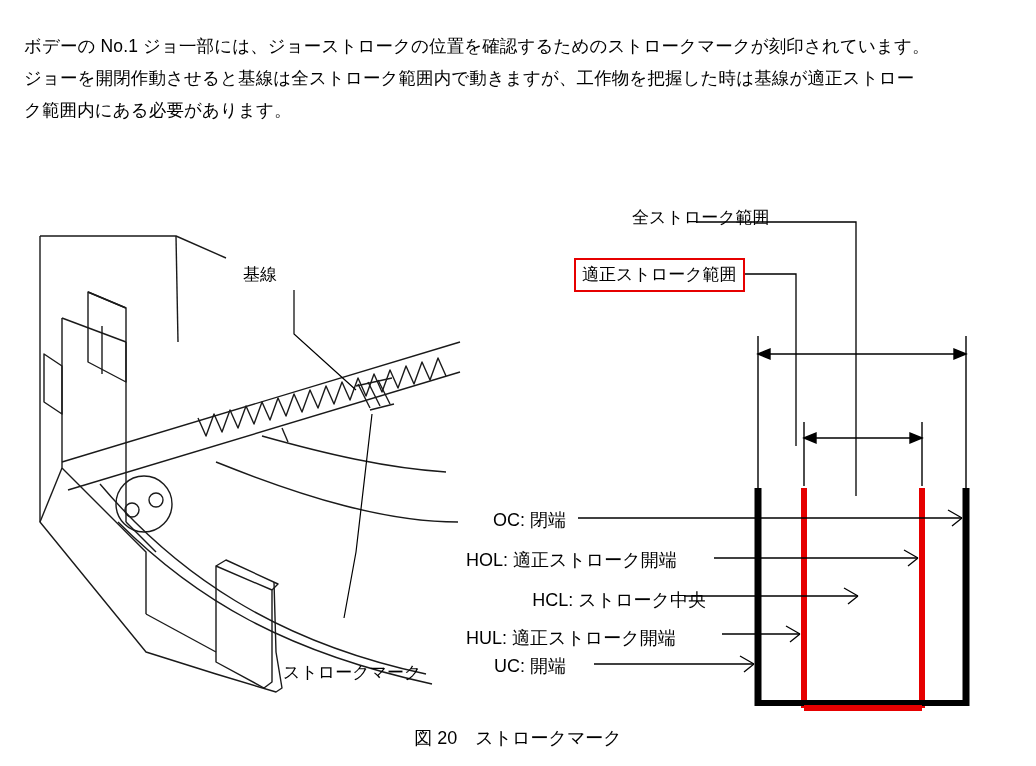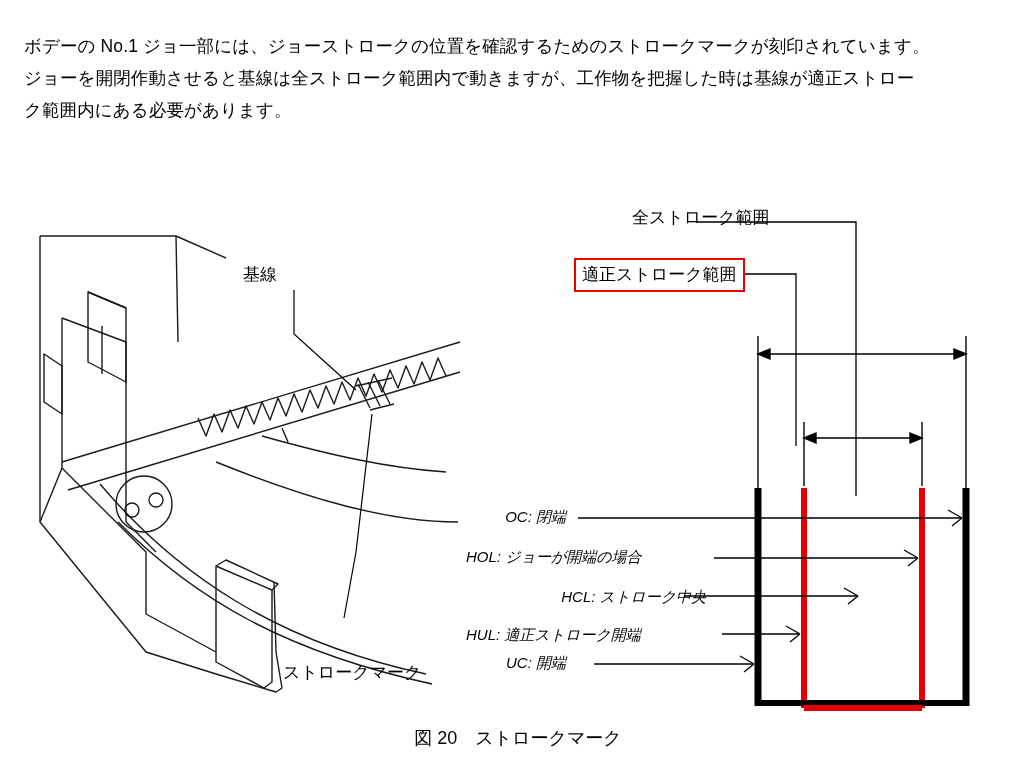--- a/index.html
+++ b/index.html
@@ -82,24 +82,23 @@
     top: 258px;
     font-size: 17px;
     border: 2px solid #e60000;
     padding: 3px 6px 4px 6px;
     white-space: nowrap;
     background: #ffffff;
   }
 
   .lv {
     position: absolute;
-    font-size: 15px;
+    font-size: 18px;
     white-space: nowrap;
     text-align: right;
-    font-style: italic;
   }
   .lv-oc   { left: 466px; top: 508px; width: 100px; }
   .lv-hol  { left: 466px; top: 548px; width: 240px; text-align: left; }
   .lv-hcl  { left: 466px; top: 588px; width: 240px; text-align: right; }
   .lv-hul  { left: 466px; top: 626px; width: 240px; text-align: left; }
   .lv-uc   { left: 466px; top: 654px; width: 100px; }
 
   .figcaption {
     position: absolute;
     left: 0;
@@ -238,20 +237,20 @@
         <path d="M128 468 L288 468"></path>
         <path d="M288 468 L274 460 M288 468 L278 476"></path>
       </g>
     </svg>
   </div>
 
   <div class="cap-all">全ストローク範囲</div>
   <div class="cap-proper">適正ストローク範囲</div>
 
   <div class="lv lv-oc">OC: 閉端</div>
-  <div class="lv lv-hol">HOL: ジョーが開端の場合</div>
+  <div class="lv lv-hol">HOL: 適正ストローク開端</div>
   <div class="lv lv-hcl">HCL: ストローク中央</div>
   <div class="lv lv-hul">HUL: 適正ストローク開端</div>
   <div class="lv lv-uc">UC: 開端</div>
 
   <div class="figcaption">図 20　ストロークマーク</div>
 
 </div>
 
 </body></html>

